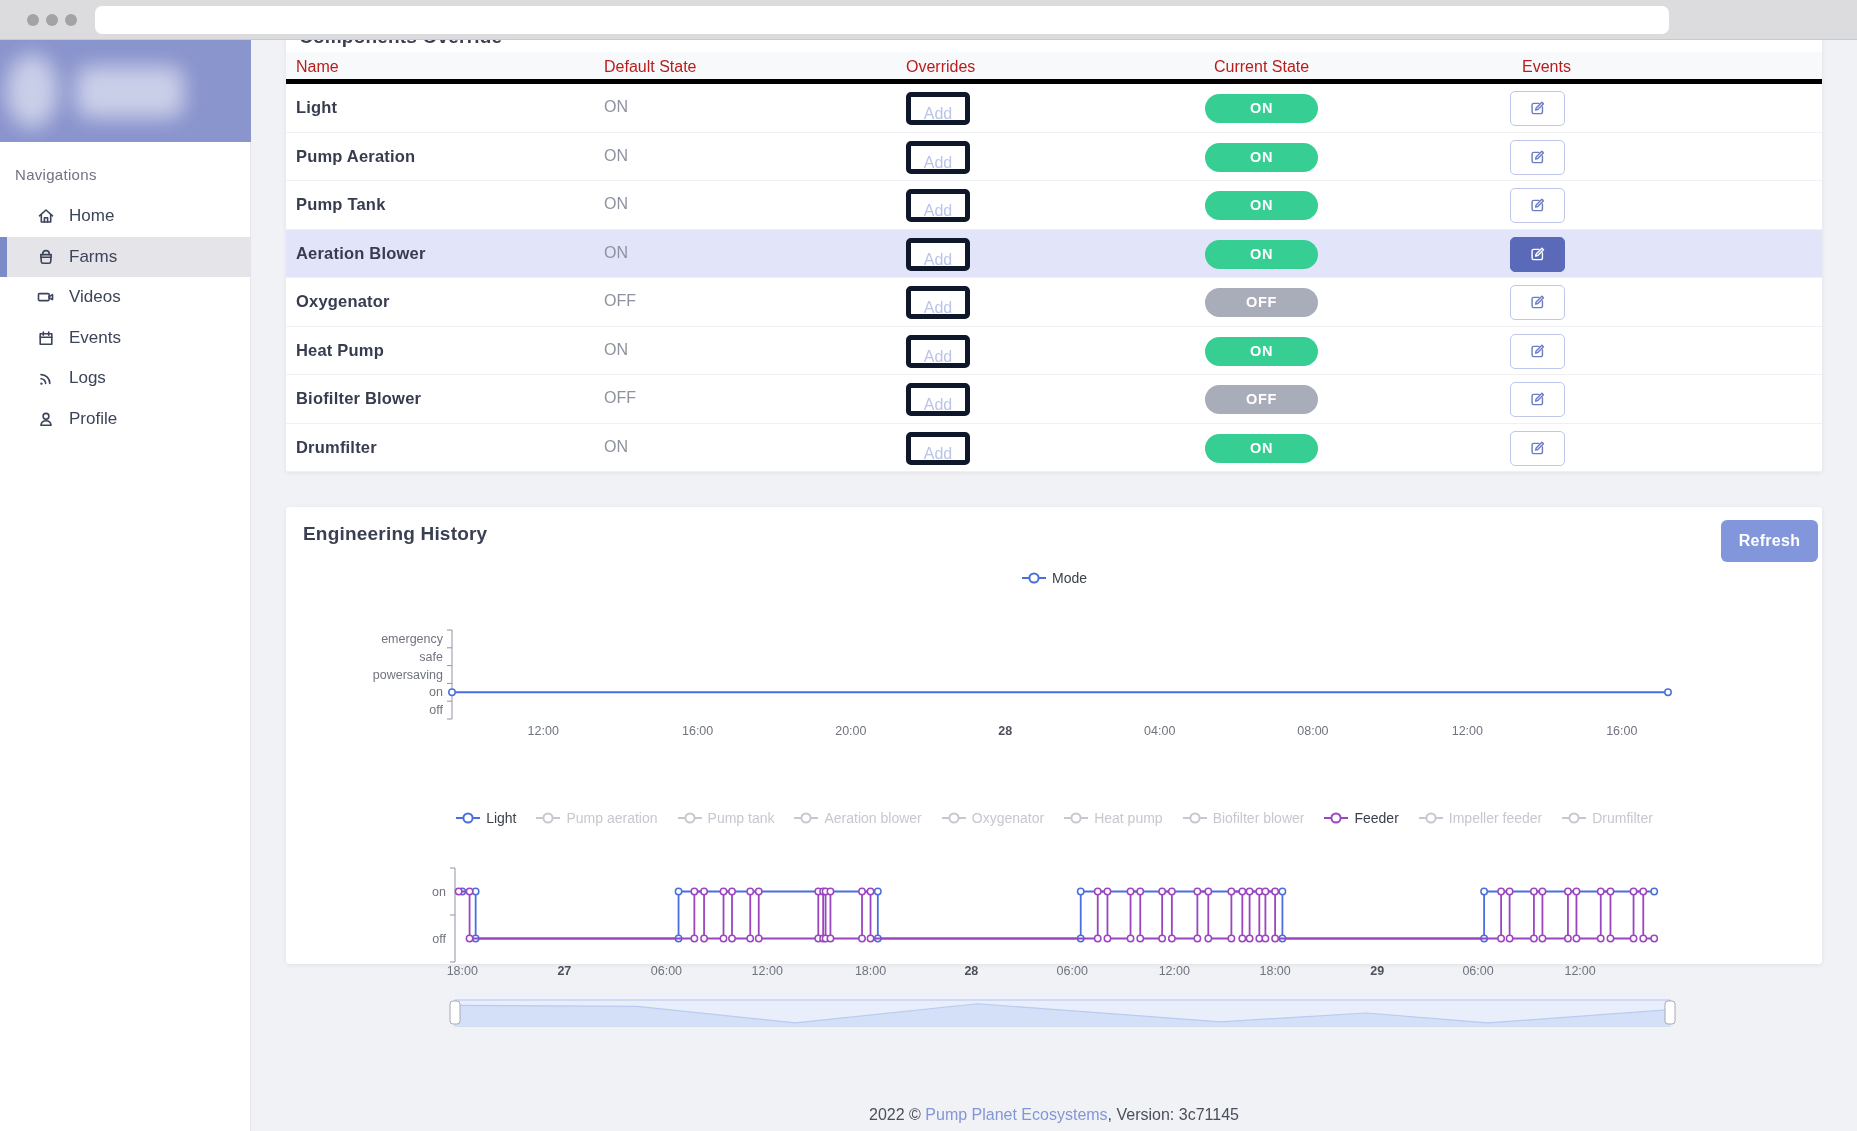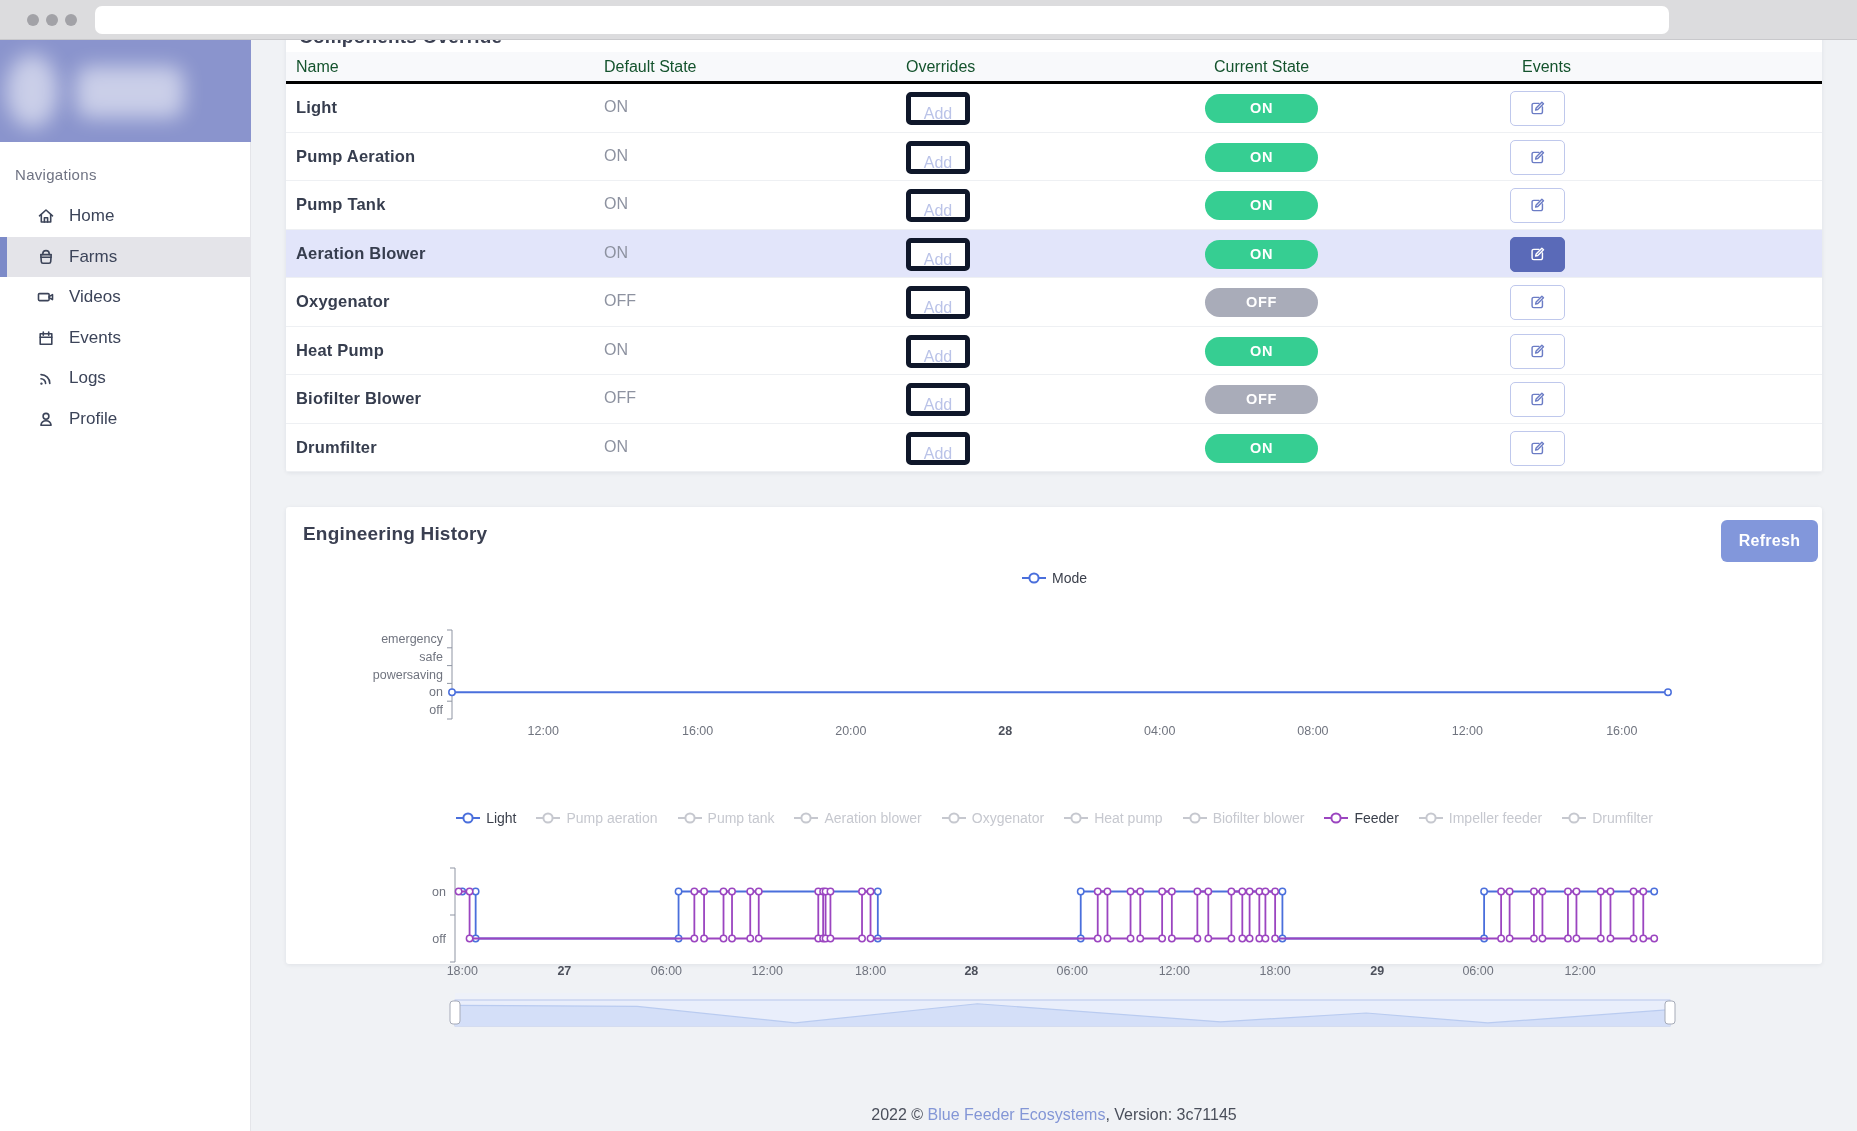--- a/index.html
+++ b/index.html
@@ -27,21 +27,21 @@
 
   
   .card{position:absolute;left:286px;width:1536px;background:#fff;border-radius:3px;box-shadow:0 1px 4px rgba(25,39,60,.08);}
   #card-table{top:20px;height:452px;}
   #card-history{top:507px;height:457px;}
 
   .card-title{position:absolute;left:13px;top:6px;font-size:19px;font-weight:700;color:#3a3f51;letter-spacing:.2px;}
   #card-history .card-title{left:17px;top:16px;}
 
   
-  .thead{position:absolute;left:0;top:32px;width:1536px;height:32px;background:#f8f9fb;border-bottom:3px solid #000000;font-size:16px;color:#14532d;}
+  .thead{position:absolute;left:0;top:32px;width:1536px;height:32px;background:#f8f9fb;border-bottom:5px solid #000000;font-size:16px;color:#b91c1c;}
   .thead span{position:absolute;top:6px;}
   .rows{position:absolute;left:0;top:64px;width:1536px;}
   .trow{position:relative;height:48.5px;border-bottom:1px solid #eef0f3;}
   .trow.selected{background:#e2e5fa;}
   .cell-name{position:absolute;left:10px;top:14px;font-size:16.5px;font-weight:700;color:#363d4e;letter-spacing:.2px;}
   .cell-default{position:absolute;left:318px;top:14px;font-size:16px;color:#8d92a0;}
   .btn-add{position:absolute;left:620px;top:8px;width:64px;height:33px;background:#fff;border:5px solid #0f172a;border-radius:5px;color:#bac3e8;font-size:16px;text-align:center;line-height:31px;cursor:pointer;}
   .badge{position:absolute;left:919px;top:10px;width:113px;height:29px;border-radius:15px;color:#fff;font-size:14.5px;font-weight:700;letter-spacing:.6px;text-align:center;line-height:29px;}
   .badge.on{background:#36ce92;}
   .badge.off{background:#a9acb9;}
@@ -482,15 +482,15 @@
           <rect x="169" y="160" width="1215" height="26" fill="#e9eefb" stroke="#b7c6ec" stroke-width="1"></rect>
           <path d="M169 165.3 L351.25 166.4 L509.20000000000005 182.9 L691.45 163.76 L934.45 181.8 L1080.25 173 L1201.75 182.9 L1384 169.7 L1384 186 L169 186 Z" fill="#d4dff8" stroke="none"></path>
           <path d="M169 165.3 L351.25 166.4 L509.20000000000005 182.9 L691.45 163.76 L934.45 181.8 L1080.25 173 L1201.75 182.9 L1384 169.7" fill="none" stroke="#b9cbf0" stroke-width="1.2"></path>
           <rect x="164" y="161" width="10" height="23" rx="3" fill="#ffffff" stroke="#a6abb8" stroke-width="1"></rect>
           <rect x="1379" y="161" width="10" height="23" rx="3" fill="#ffffff" stroke="#a6abb8" stroke-width="1"></rect>
         </g>
       </svg>
   </div>
 
   <div class="footer">
-    <span>2022 © </span><a>Blue Feeder Ecosystems</a><span>, Version: 3c71145</span>
+    <span>2022 © </span><a>Pump Planet Ecosystems</a><span>, Version: 3c71145</span>
   </div>
 </div>
 
 </body></html>

